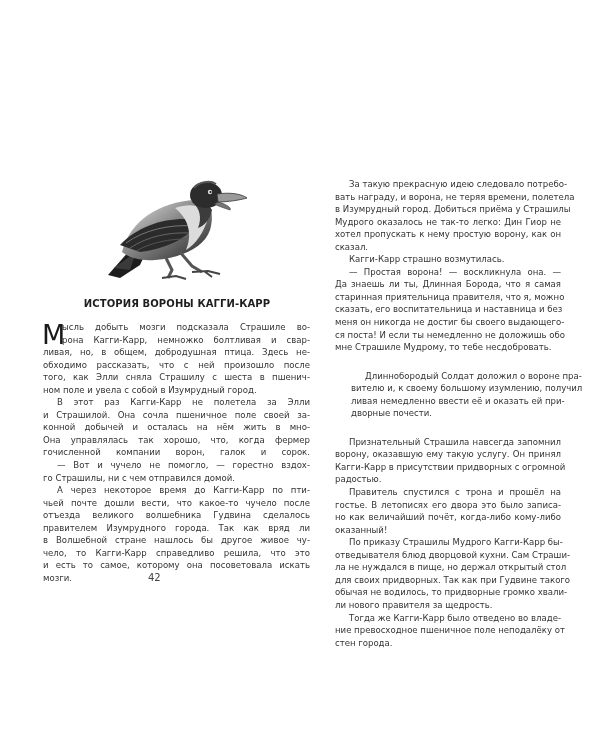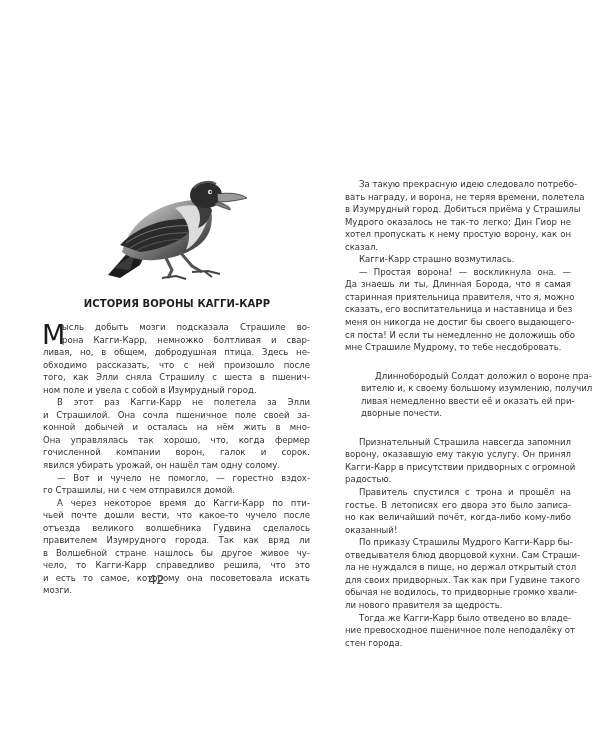--- a/index.html
+++ b/index.html
@@ -4,24 +4,24 @@
 <style>
   html, body { margin: 0; padding: 0; background: #ffffff; }
   body { width: 600px; height: 750px; position: relative; overflow: hidden;
          font-family: "DejaVu Sans", sans-serif; color: #2a2a2a; }
   .illustration { position: absolute; left: 100px; top: 140px; width: 200px; height: 145px; }
   .title { position: absolute; left: 43px; top: 298px; width: 268px; text-align: center;
            font-weight: bold; font-size: 10px; letter-spacing: 0.1px; color: #1e1e1e; }
   .text { position: absolute; font-size: 8.55px; line-height: 12.55px; text-align: justify;
           color: #333; hyphens: manual; }
   .left-text { left: 43px; top: 321px; width: 267px; }
-  .right-text { left: 345px; top: 178px; width: 226px; }
+  .right-text { left: 335px; top: 178px; width: 226px; }
   .dropcap { float: left; font-size: 27px; line-height: 22px; margin: 2px 2px 0 -1px;
              font-weight: normal; color: #1a1a1a; }
-  .page-number { position: absolute; left: 148px; top: 572px; font-size: 13px; color: #444; }
+  .page-number { position: absolute; left: 148px; top: 572px; font-size: 10px; color: #444; }
   .line { display: block; text-align: justify; text-align-last: justify; white-space: nowrap; }
   .line.last { text-align-last: left; }
 </style>
 </head>
 <body>
 
 <div class="illustration">
   <svg width="200" height="145" viewBox="0 0 200 145">
     <defs>
       <linearGradient id="body" x1="0" y1="0" x2="1" y2="1">
@@ -71,21 +71,20 @@
       <span class="line">обходимо рассказать, что с ней произошло после</span>
       <span class="line">того, как Элли сняла Страшилу с шеста в пшенич-</span>
       <span class="line last">ном поле и увела с собой в Изумрудный город.</span>
     </div>
     <div style="margin: 0px;">
       <span class="line" style="padding-left: 14px;">В этот раз Кагги-Карр не полетела за Элли</span>
       <span class="line">и Страшилой. Она сочла пшеничное поле своей за-</span>
       <span class="line">конной добычей и осталась на нём жить в мно-</span>
       <span class="line">Она управлялась так хорошо, что, когда фермер</span>
       <span class="line">гочисленной компании ворон, галок и сорок.</span>
-      <span class="line last">явился убирать урожай, он нашёл там одну солому.</span>
     </div>
     <div style="margin: 0px;">
       <span class="line" style="padding-left: 14px;">— Вот и чучело не помогло, — горестно вздох-</span>
       <span class="line last">го Страшилы, ни с чем отправился домой.</span>
     </div>
     <div style="margin: 0px;">
       <span class="line" style="padding-left: 14px;">А через некоторое время до Кагги-Карр по пти-</span>
       <span class="line">чьей почте дошли вести, что какое-то чучело после</span>
       <span class="line">отъезда великого волшебника Гудвина сделалось</span>
       <span class="line">правителем Изумрудного города. Так как вряд ли</span>

